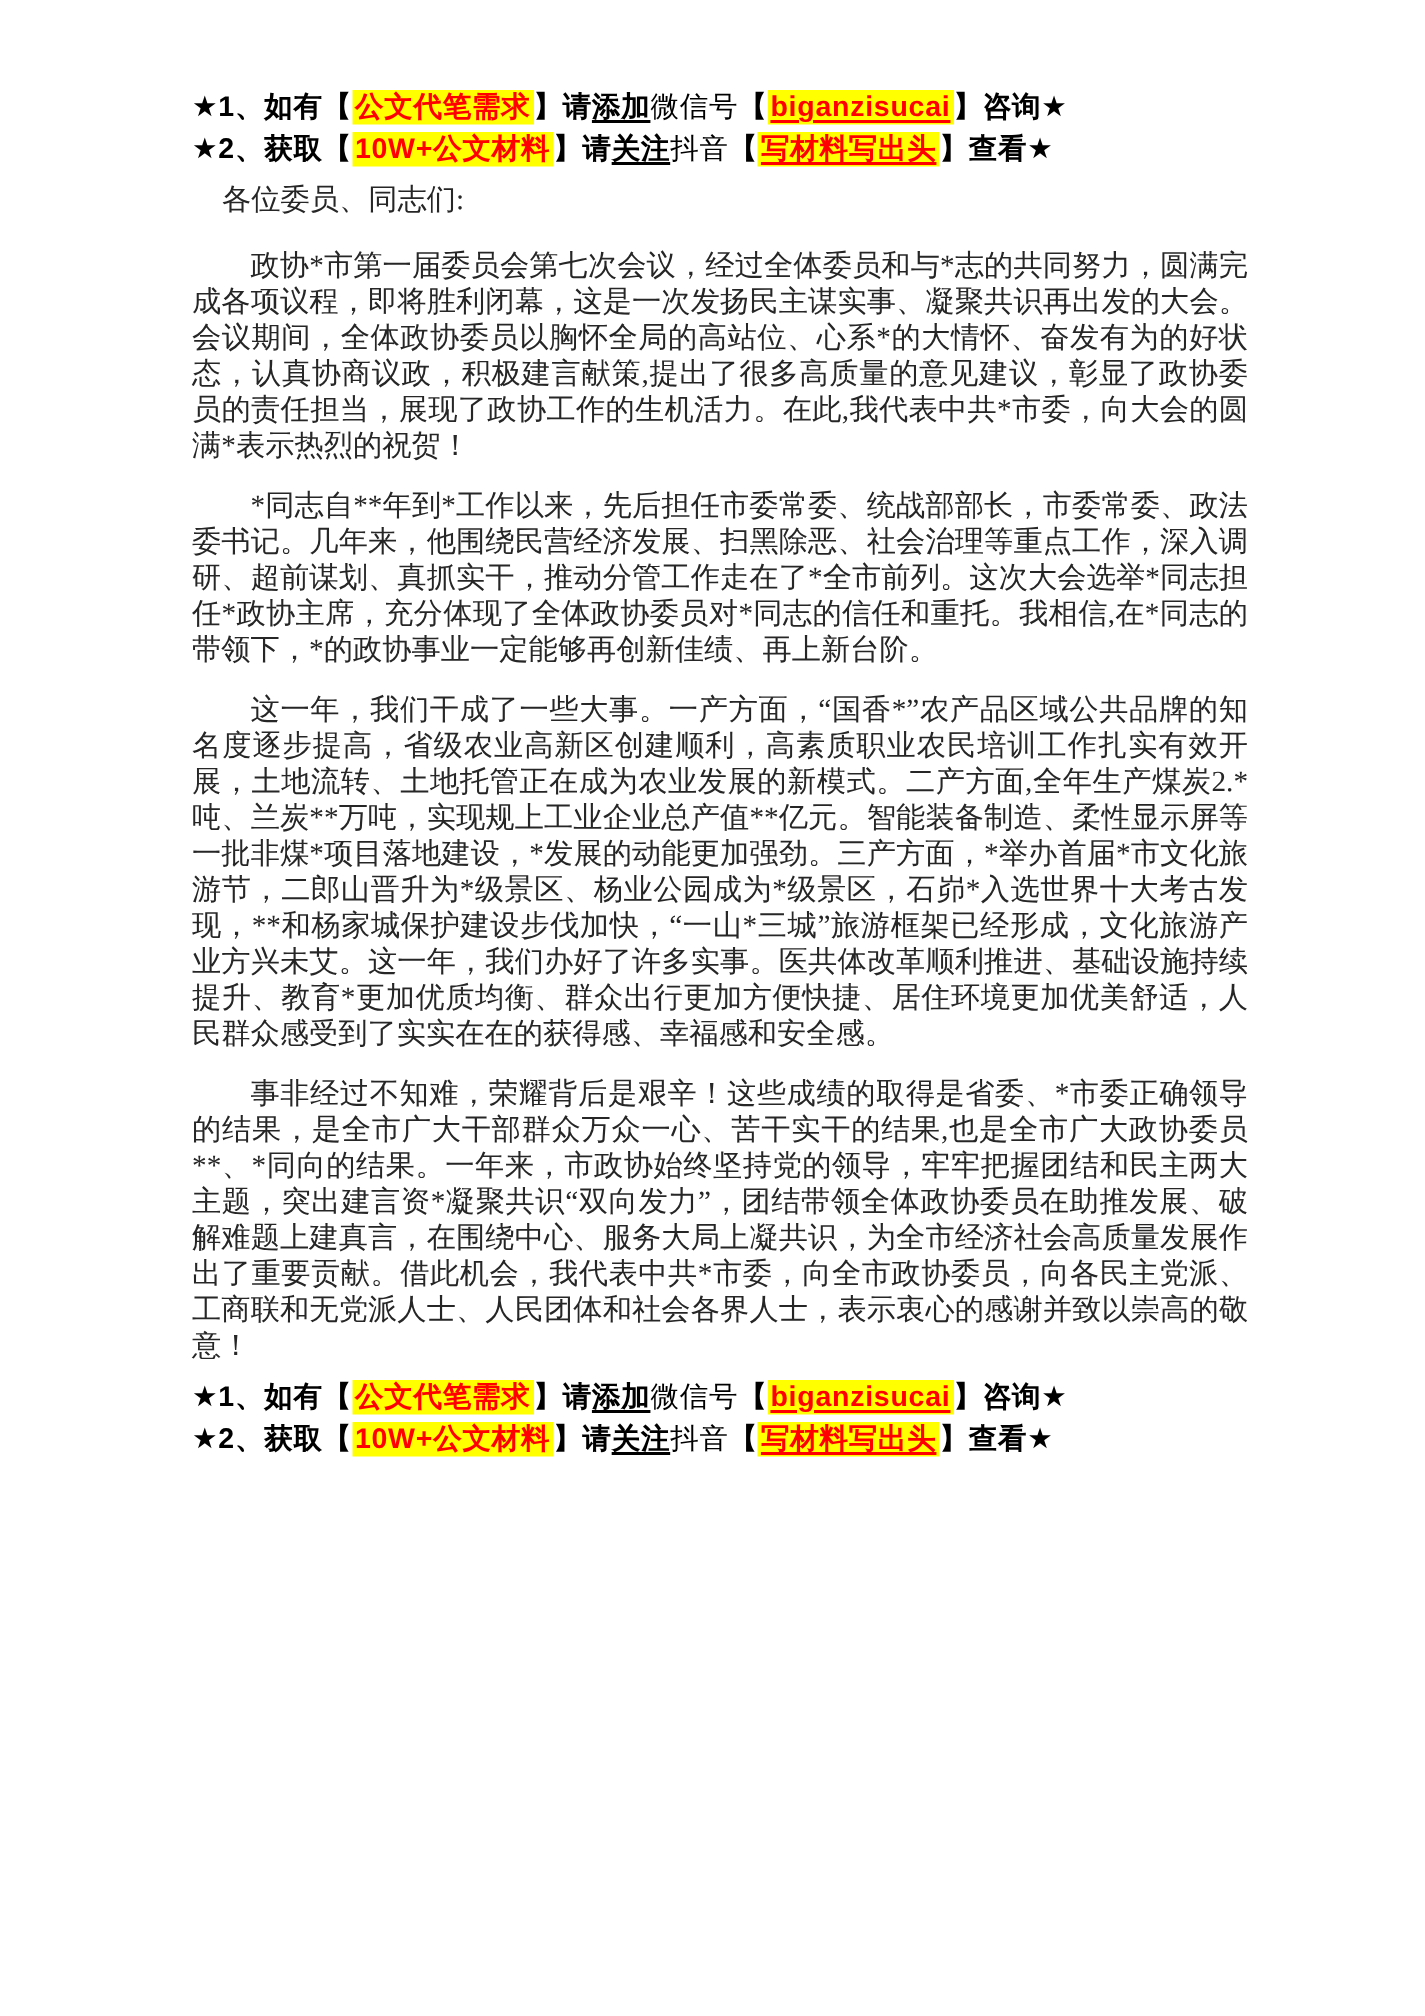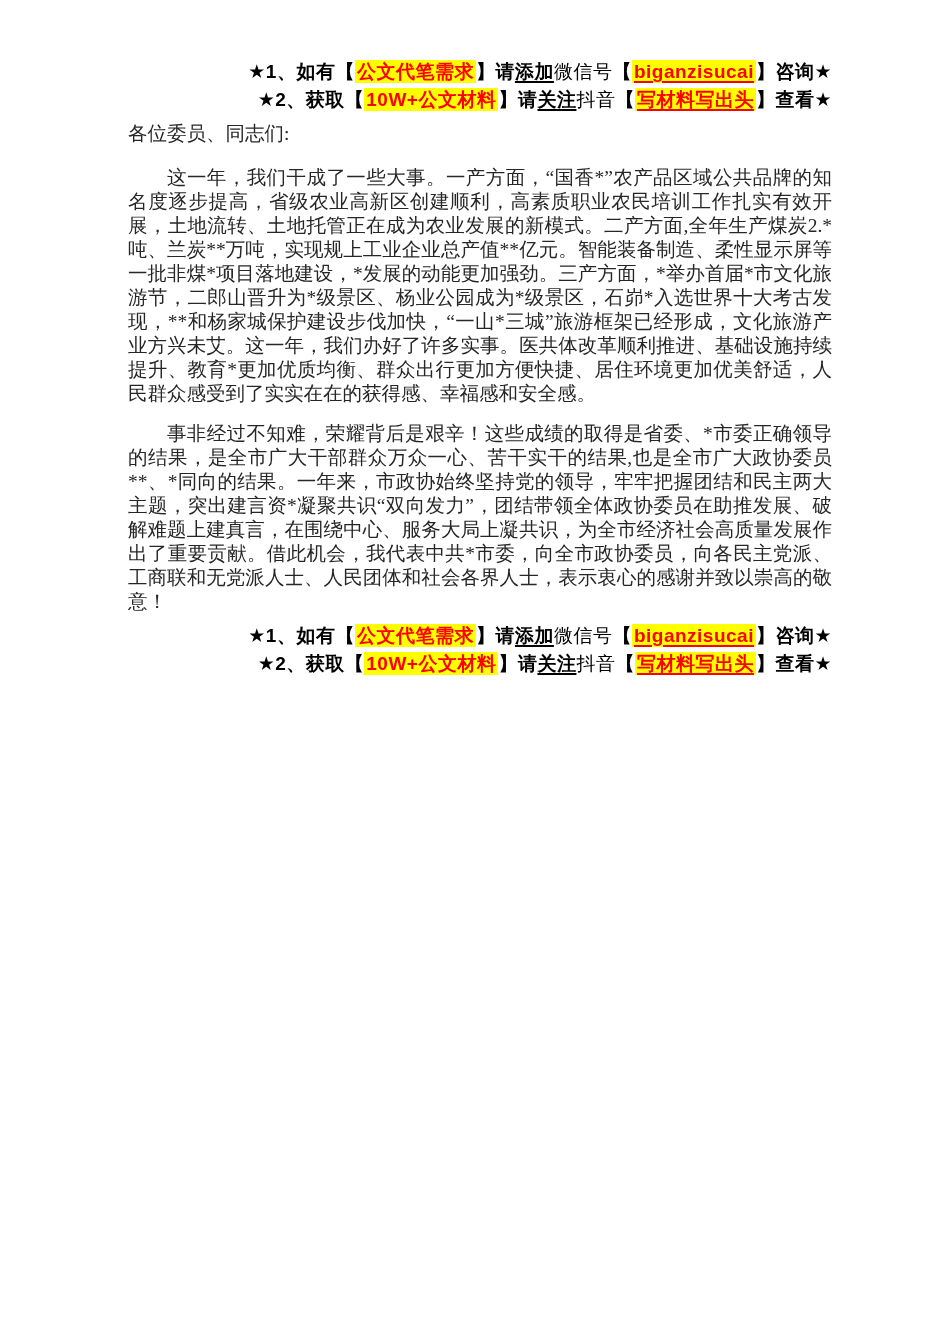--- a/index.html
+++ b/index.html
@@ -10,21 +10,21 @@
   .page {
     width: 950px;
     min-height: 1344px;
     box-sizing: border-box;
     margin: 0 auto;
     background: #ffffff;
     padding: 58px 118px 40px 128px;
   }
   
   .banner {
-    text-align: right;
+    text-align: left;
     font-family: "Liberation Sans", "DejaVu Sans", sans-serif;
     font-size: 19px;
     line-height: 28px;
     color: #000000;
     letter-spacing: 0.5px;
   }
   .seg-strong { font-weight: 700; }
   .seg-medium { font-weight: 400; }
   .seg-strong-underline {
     font-weight: 700;
@@ -53,40 +53,43 @@
   .doc {
     font-family: "Liberation Serif", "DejaVu Serif", serif;
     font-size: 19.5px;
     line-height: 24px;
     color: #262626;
     text-align: justify;
   }
   .salutation {
     margin-top: 8px;
     text-indent: 0;
+    margin-left: 20px;
   }
   .doc p.para {
     margin: 16px 0 0 0;
     text-indent: 2em;
   }
   .banner-bottom { margin-top: 8px; }
 </style>
 </head>
 <body>
 
 <div class="page">
 
   <div class="banner">
       <div><span class="seg-strong">★1、如有【</span><span class="seg-red-highlight">公文代笔需求</span><span class="seg-strong">】请</span><span class="seg-strong-underline">添加</span><span class="seg-medium">微信号</span><span class="seg-strong">【</span><span class="seg-red-highlight-underline">biganzisucai</span><span class="seg-strong">】咨询★</span></div>
       <div><span class="seg-strong">★2、获取【</span><span class="seg-red-highlight">10W+公文材料</span><span class="seg-strong">】请</span><span class="seg-strong-underline">关注</span><span class="seg-medium">抖音</span><span class="seg-strong">【</span><span class="seg-red-highlight-underline">写材料写出头</span><span class="seg-strong">】查看★</span></div>
     </div>
 
   <div class="doc">
     <p class="salutation">各位委员、同志们:</p>
     <div>
+        <p class="para">政协*市第一届委员会第七次会议，经过全体委员和与*志的共同努力，圆满完成各项议程，即将胜利闭幕，这是一次发扬民主谋实事、凝聚共识再出发的大会。会议期间，全体政协委员以胸怀全局的高站位、心系*的大情怀、奋发有为的好状态，认真协商议政，积极建言献策,提出了很多高质量的意见建议，彰显了政协委员的责任担当，展现了政协工作的生机活力。在此,我代表中共*市委，向大会的圆满*表示热烈的祝贺！</p>
+        <p class="para">*同志自**年到*工作以来，先后担任市委常委、统战部部长，市委常委、政法委书记。几年来，他围绕民营经济发展、扫黑除恶、社会治理等重点工作，深入调研、超前谋划、真抓实干，推动分管工作走在了*全市前列。这次大会选举*同志担任*政协主席，充分体现了全体政协委员对*同志的信任和重托。我相信,在*同志的带领下，*的政协事业一定能够再创新佳绩、再上新台阶。</p>
         <p class="para">这一年，我们干成了一些大事。一产方面，“国香*”农产品区域公共品牌的知名度逐步提高，省级农业高新区创建顺利，高素质职业农民培训工作扎实有效开展，土地流转、土地托管正在成为农业发展的新模式。二产方面,全年生产煤炭2.*吨、兰炭**万吨，实现规上工业企业总产值**亿元。智能装备制造、柔性显示屏等一批非煤*项目落地建设，*发展的动能更加强劲。三产方面，*举办首届*市文化旅游节，二郎山晋升为*级景区、杨业公园成为*级景区，石峁*入选世界十大考古发现，**和杨家城保护建设步伐加快，“一山*三城”旅游框架已经形成，文化旅游产业方兴未艾。这一年，我们办好了许多实事。医共体改革顺利推进、基础设施持续提升、教育*更加优质均衡、群众出行更加方便快捷、居住环境更加优美舒适，人民群众感受到了实实在在的获得感、幸福感和安全感。</p>
         <p class="para">事非经过不知难，荣耀背后是艰辛！这些成绩的取得是省委、*市委正确领导的结果，是全市广大干部群众万众一心、苦干实干的结果,也是全市广大政协委员**、*同向的结果。一年来，市政协始终坚持党的领导，牢牢把握团结和民主两大主题，突出建言资*凝聚共识“双向发力”，团结带领全体政协委员在助推发展、破解难题上建真言，在围绕中心、服务大局上凝共识，为全市经济社会高质量发展作出了重要贡献。借此机会，我代表中共*市委，向全市政协委员，向各民主党派、工商联和无党派人士、人民团体和社会各界人士，表示衷心的感谢并致以崇高的敬意！</p>
       </div>
   </div>
 
   <div class="banner banner-bottom">
       <div><span class="seg-strong">★1、如有【</span><span class="seg-red-highlight">公文代笔需求</span><span class="seg-strong">】请</span><span class="seg-strong-underline">添加</span><span class="seg-medium">微信号</span><span class="seg-strong">【</span><span class="seg-red-highlight-underline">biganzisucai</span><span class="seg-strong">】咨询★</span></div>
       <div><span class="seg-strong">★2、获取【</span><span class="seg-red-highlight">10W+公文材料</span><span class="seg-strong">】请</span><span class="seg-strong-underline">关注</span><span class="seg-medium">抖音</span><span class="seg-strong">【</span><span class="seg-red-highlight-underline">写材料写出头</span><span class="seg-strong">】查看★</span></div>
     </div>
 

